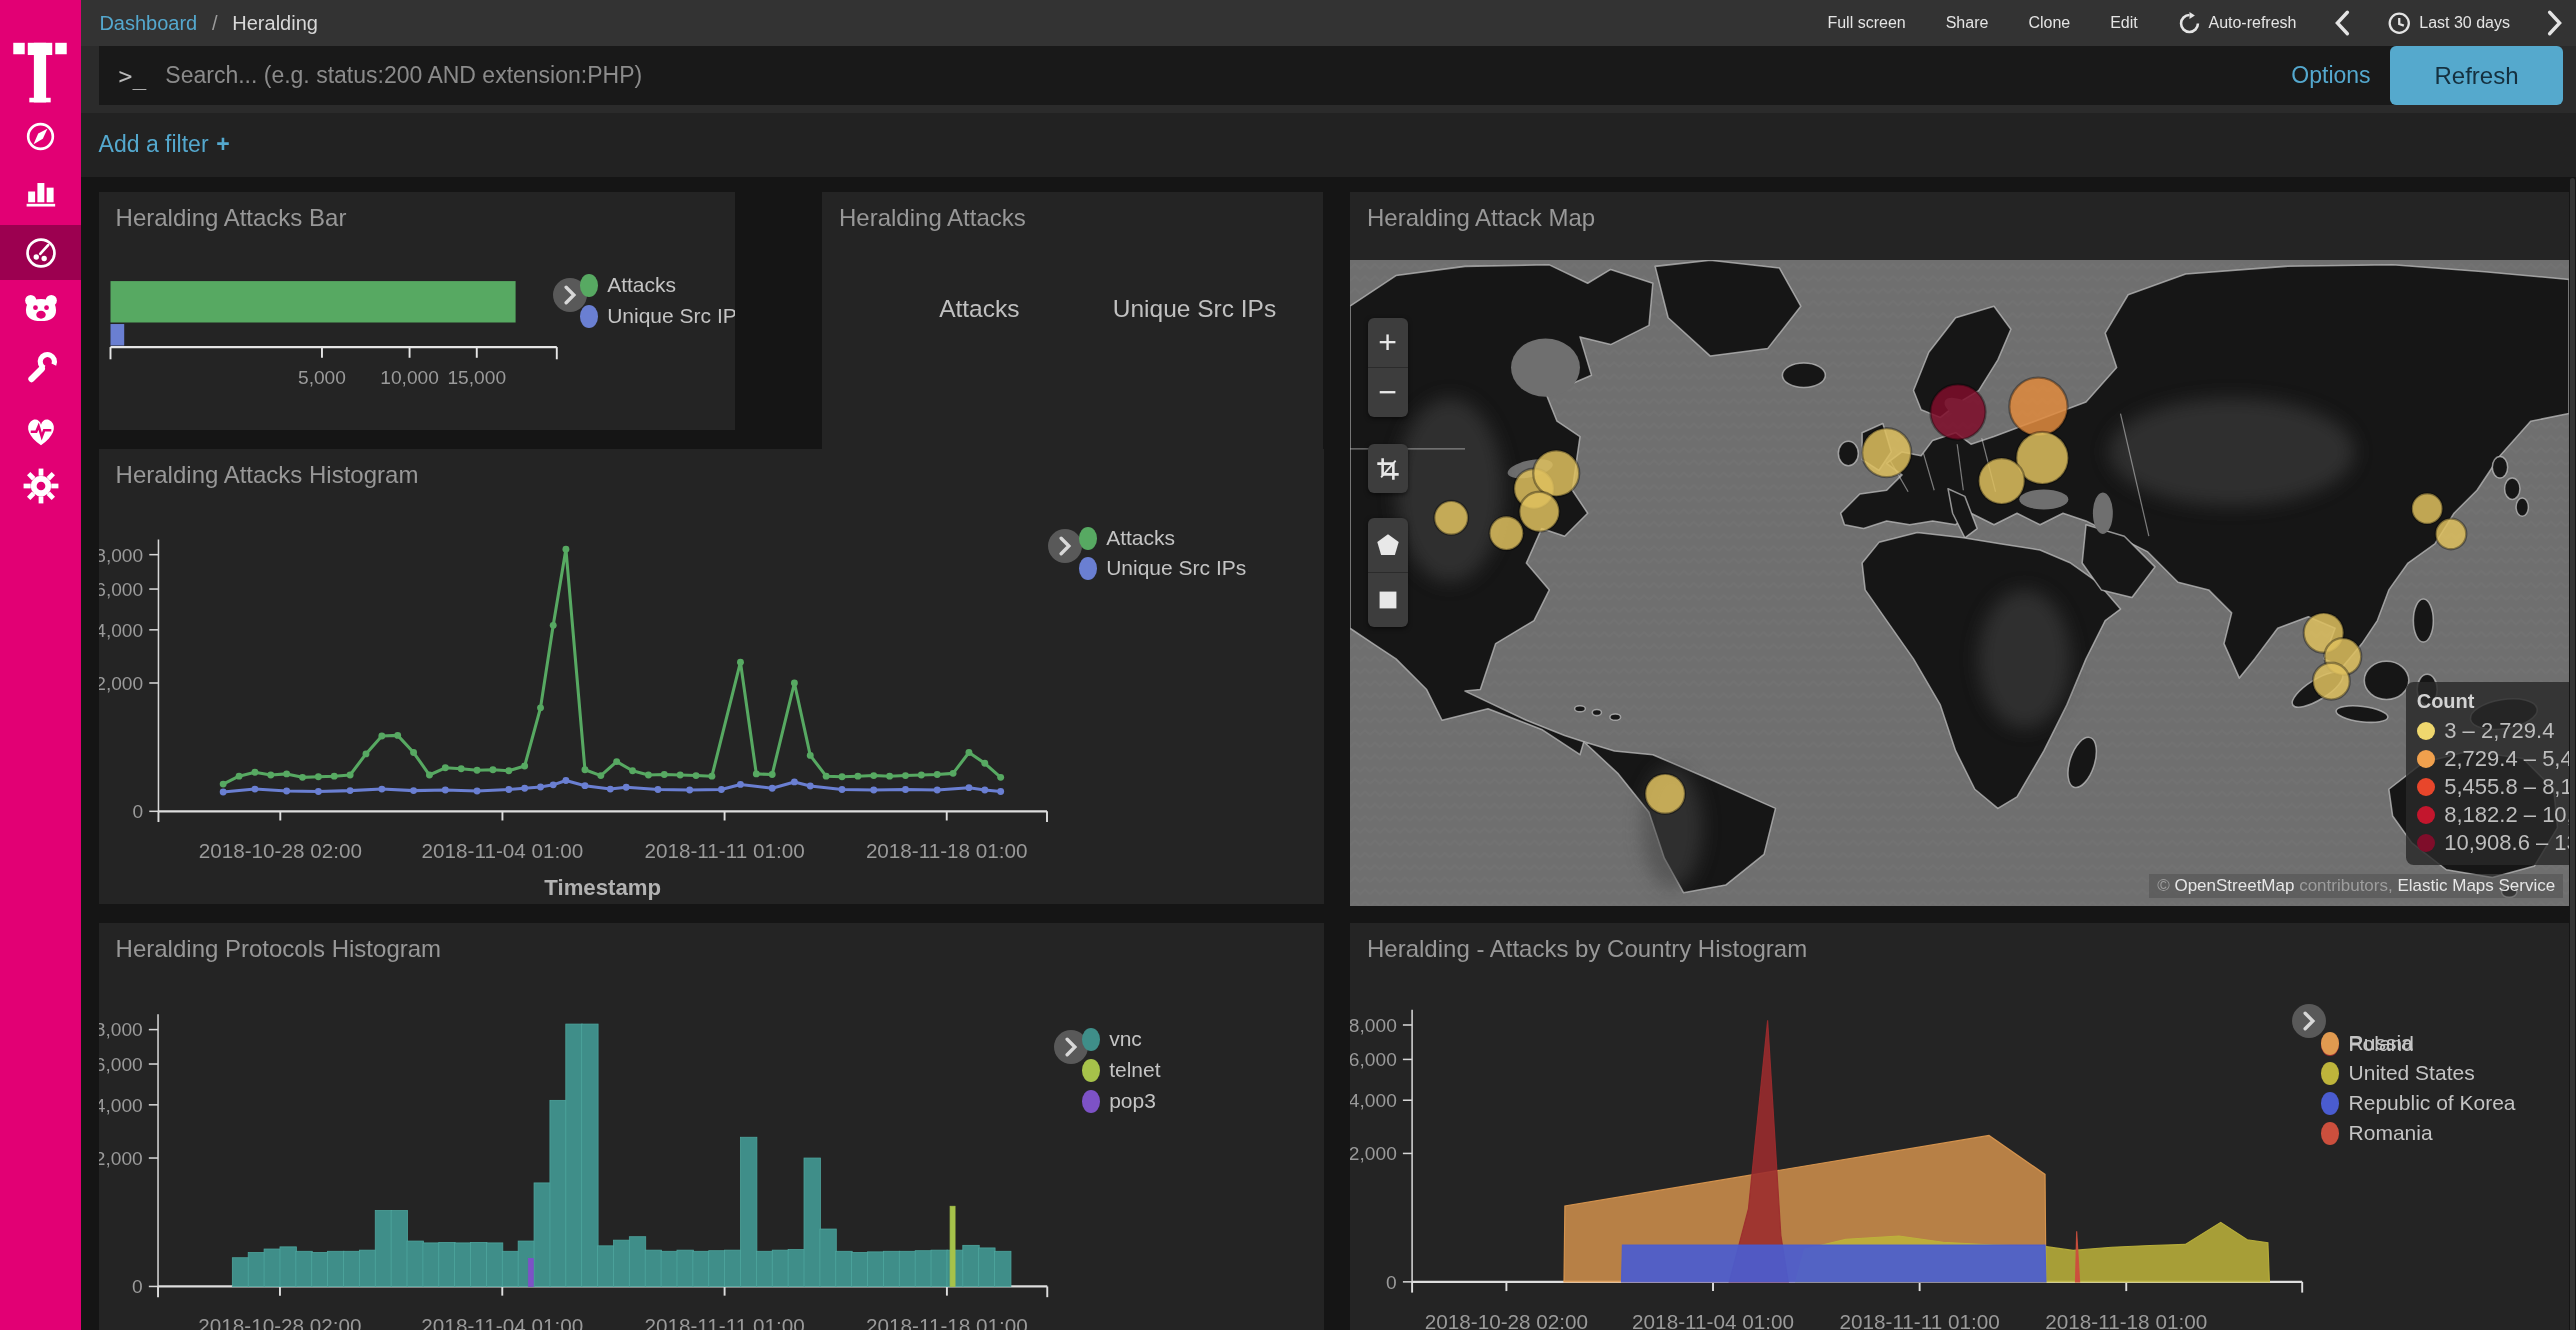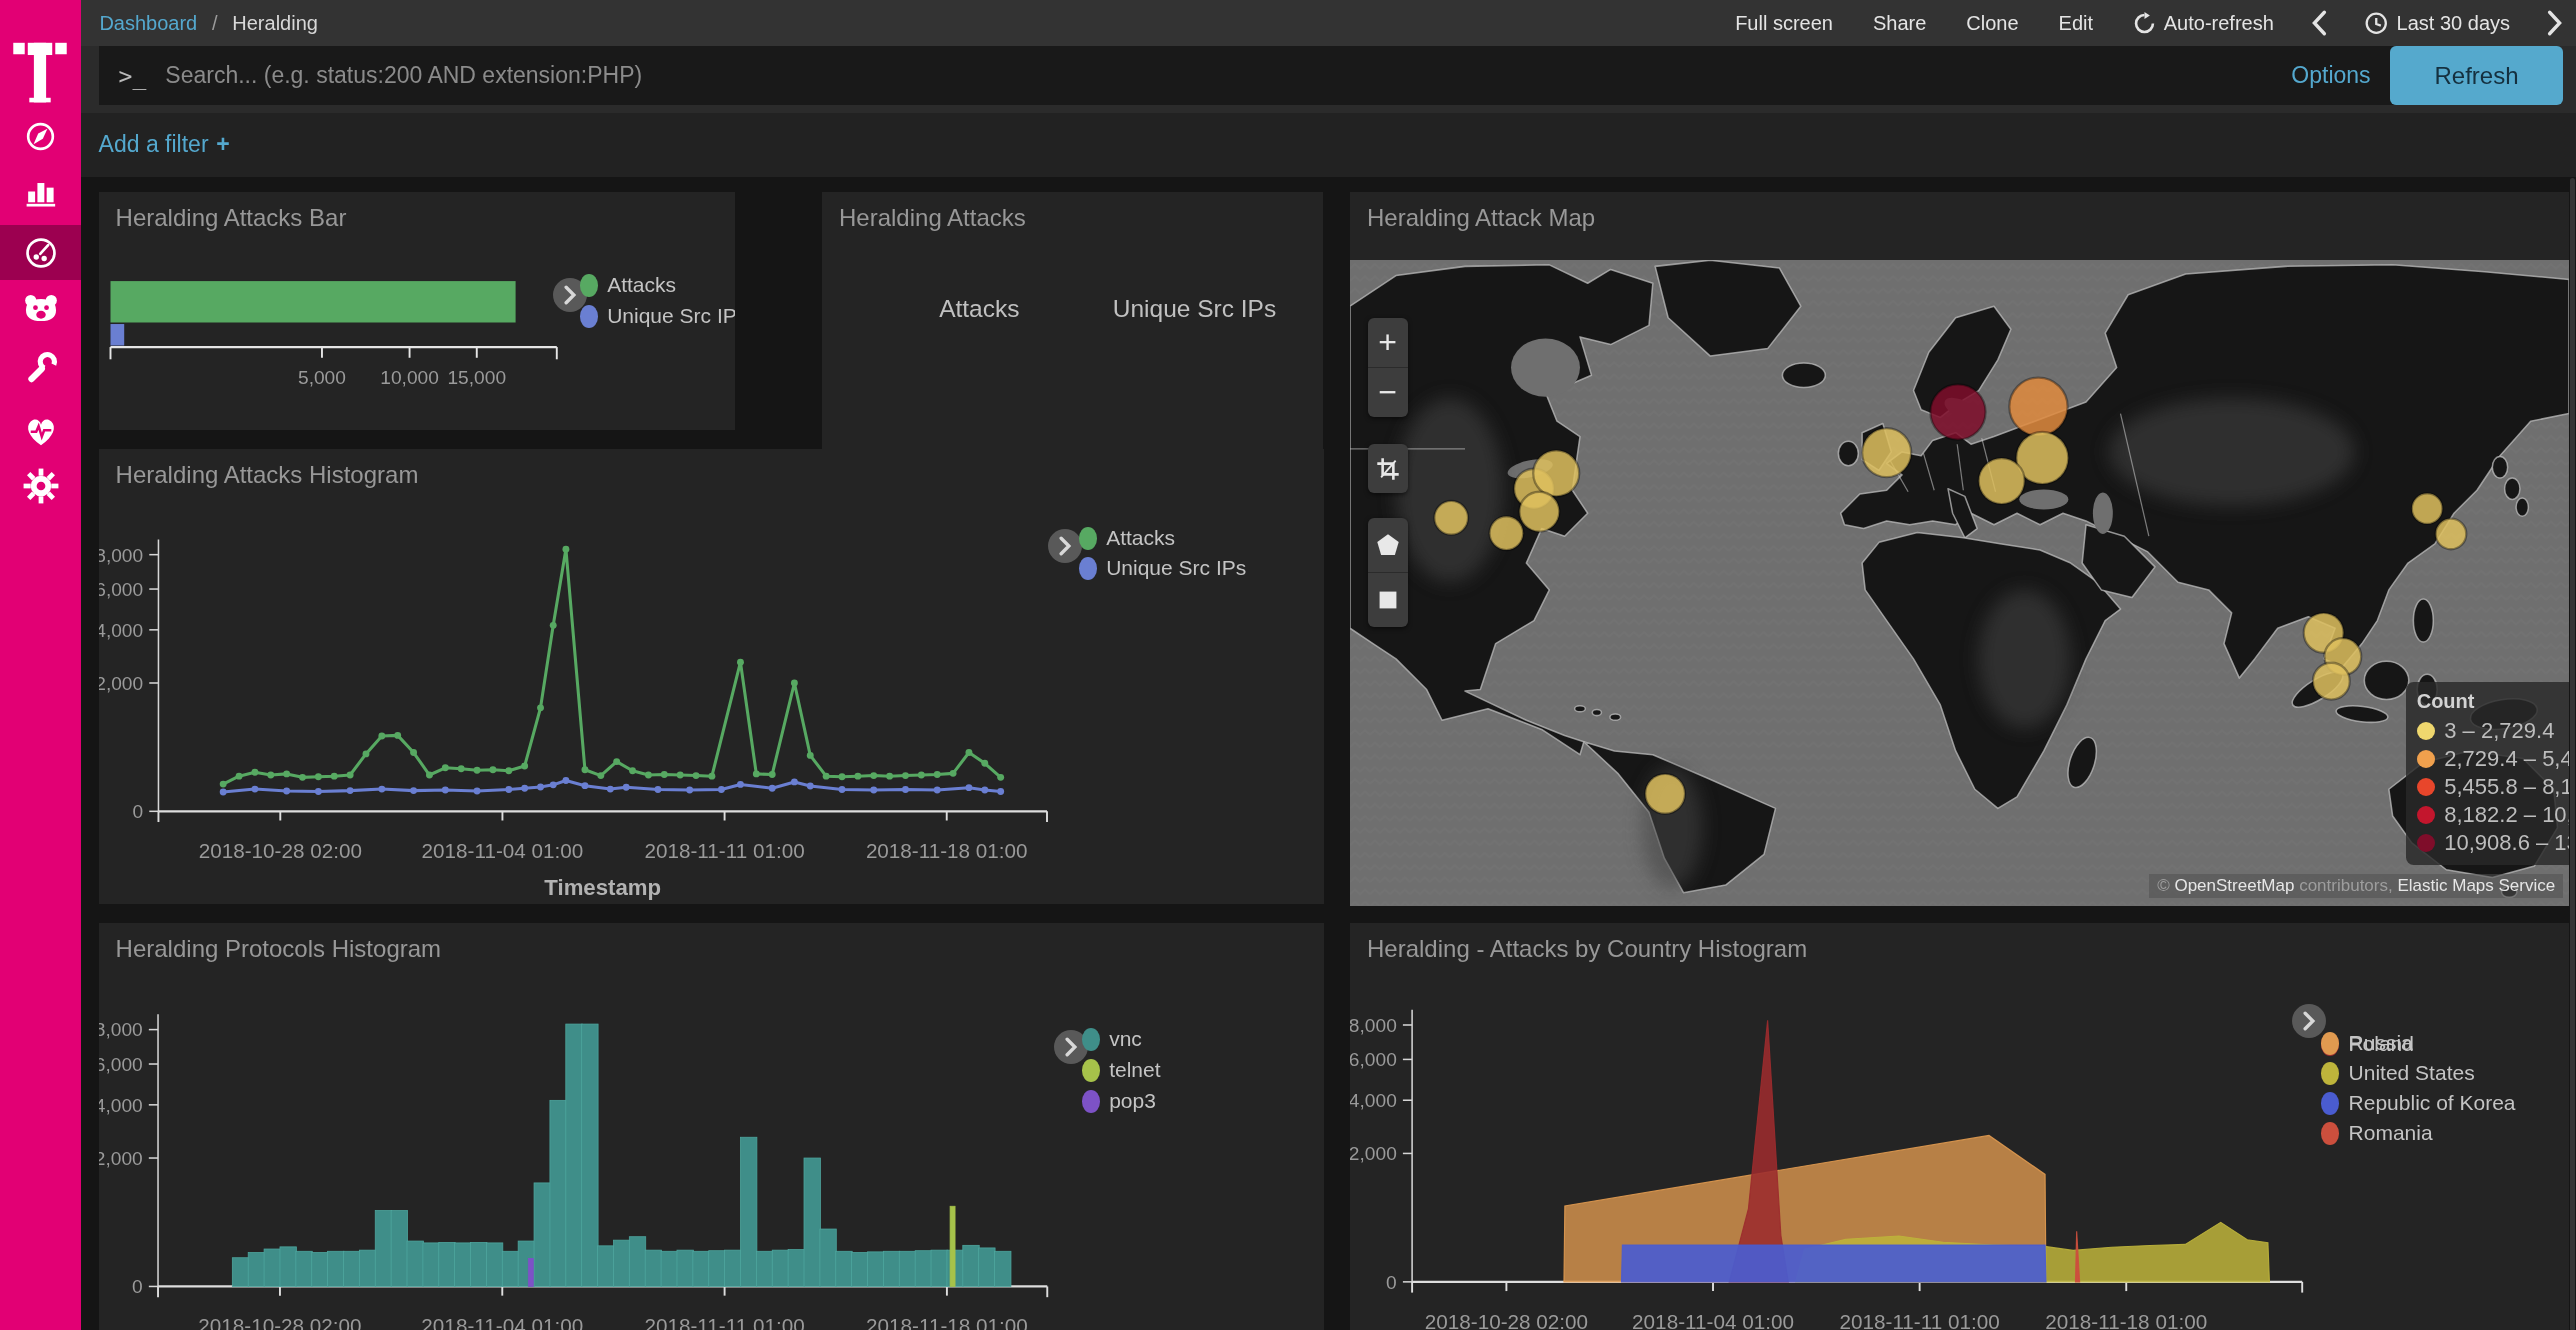--- a/index.html
+++ b/index.html
@@ -9,21 +9,21 @@
   .side-item{position:absolute;left:0;width:81px;height:55px;display:flex;align-items:center;justify-content:center;cursor:pointer;}
   .side-item.selected{background:#9c0050;}
   .side-item svg{display:block;}
   #tlogo{position:absolute;left:13px;top:26px;cursor:pointer;}
   
   #topnav{position:absolute;left:81px;top:0;right:0;height:46px;background:#333333;display:flex;align-items:center;z-index:20;}
   #breadcrumb{margin-left:18.4px;font-size:20px;}
   #breadcrumb .root{color:#54a8ce;cursor:pointer;}
   #breadcrumb .sep{color:#9a9a9a;margin:0 9.2px;}
   #breadcrumb .cur{color:#d8d8d8;}
-  #navactions{margin-left:auto;display:flex;align-items:center;color:#e4e4e4;font-size:20px;}
+  #navactions{margin-left:auto;display:flex;align-items:center;color:#e4e4e4;font-size:16px;}
   .nav-act{margin:0 20px;cursor:pointer;white-space:nowrap;display:flex;align-items:center;gap:7.7px;}
   .nav-chev{margin:0 15.3px;cursor:pointer;display:flex;align-items:center;}
   
   #querybar{position:absolute;left:81px;top:46px;right:0;height:67px;background:#2b2b2b;}
   #searchbox{position:absolute;left:17.6px;top:0px;width:2295px;height:59px;background:#191919;display:flex;align-items:center;}
   #prompt{color:#b9b9b9;font-family:"DejaVu Sans Mono",monospace;font-size:23px;margin:0 17px 0 20px;}
   #searchinput{flex:1;background:transparent;border:none;outline:none;color:#0ea5e9;font-size:23px;font-family:"Liberation Sans",sans-serif;}
   #searchinput::placeholder{color:#8b8b8b;}
   #optionslink{color:#54a8ce;font-size:23px;margin-right:23px;cursor:pointer;}
   #refreshbtn{position:absolute;right:13px;top:0px;width:173px;height:59px;background:#55a9cd;border:none;border-radius:6.1px;color:#15303f;font-size:24px;font-family:"Liberation Sans",sans-serif;cursor:pointer;}

